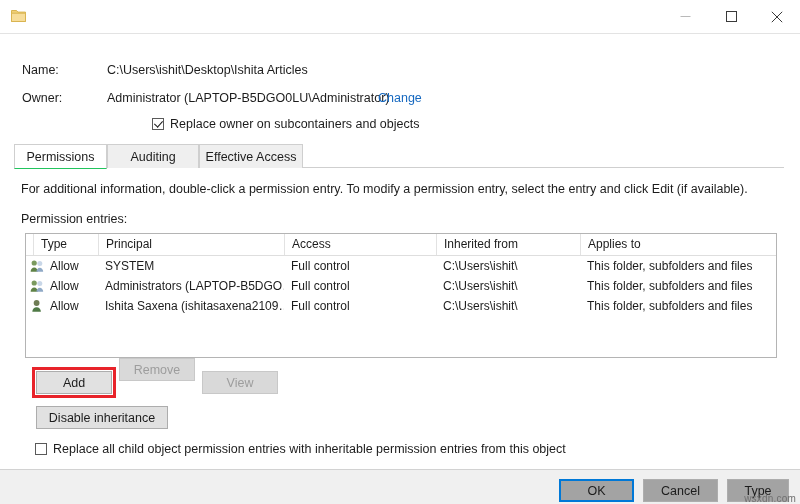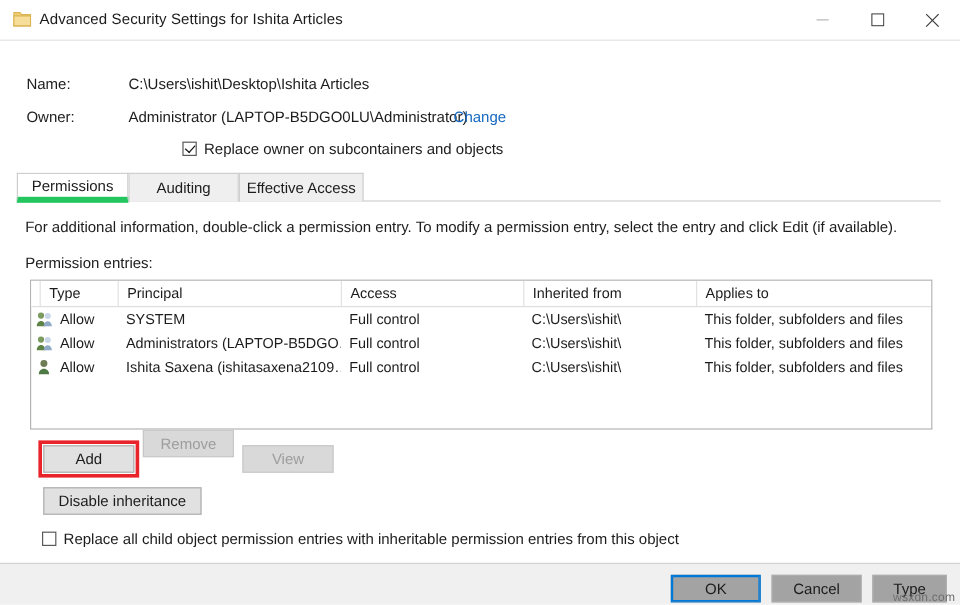--- a/index.html
+++ b/index.html
@@ -163,21 +163,21 @@
     justify-content: center;
     font-size: 12.5px;
     color: #1c1c1c;
     background: #efefef;
     border: 1px solid #cfcfcf;
     border-bottom: none;
     white-space: nowrap;
   }
   .tab.active {
     background: #ffffff;
-    border-bottom: 5px solid #22c55e;
+    border-bottom: 1px solid #22c55e;
     height: 25px;
     z-index: 2;
   }
   .tab-0 { left: 0px;   width: 93px; }
   .tab-1 { left: 93px;  width: 92px; }
   .tab-2 { left: 185px; width: 104px; }
 
   
   .panel {
     position: absolute;
@@ -360,21 +360,20 @@
 
 <div class="dialog">
 
   <div class="titlebar">
     <span class="title-icon">
       <svg width="15" height="14" viewBox="0 0 15 14">
         <path d="M0.5 1.5h5l1.4 1.6h7.6v9.4H0.5z" fill="#f0cf77" stroke="#d9b451" stroke-width="1"></path>
         <path d="M0.5 4.2h14v8.3H0.5z" fill="#f7dd9a" stroke="#d9b451" stroke-width="1"></path>
       </svg>
     </span>
-    <span class="title-text">Advanced Security Settings for Ishita Articles</span>
 
     <div class="wincontrols">
       <div class="winbtn">
         <span>
           <svg width="11" height="11" viewBox="0 0 11 11">
               <line x1="0.5" y1="5.5" x2="10.5" y2="5.5" stroke="#b9b9b9" stroke-width="1"></line>
             </svg>
         </span>
       </div>
       <div class="winbtn">

